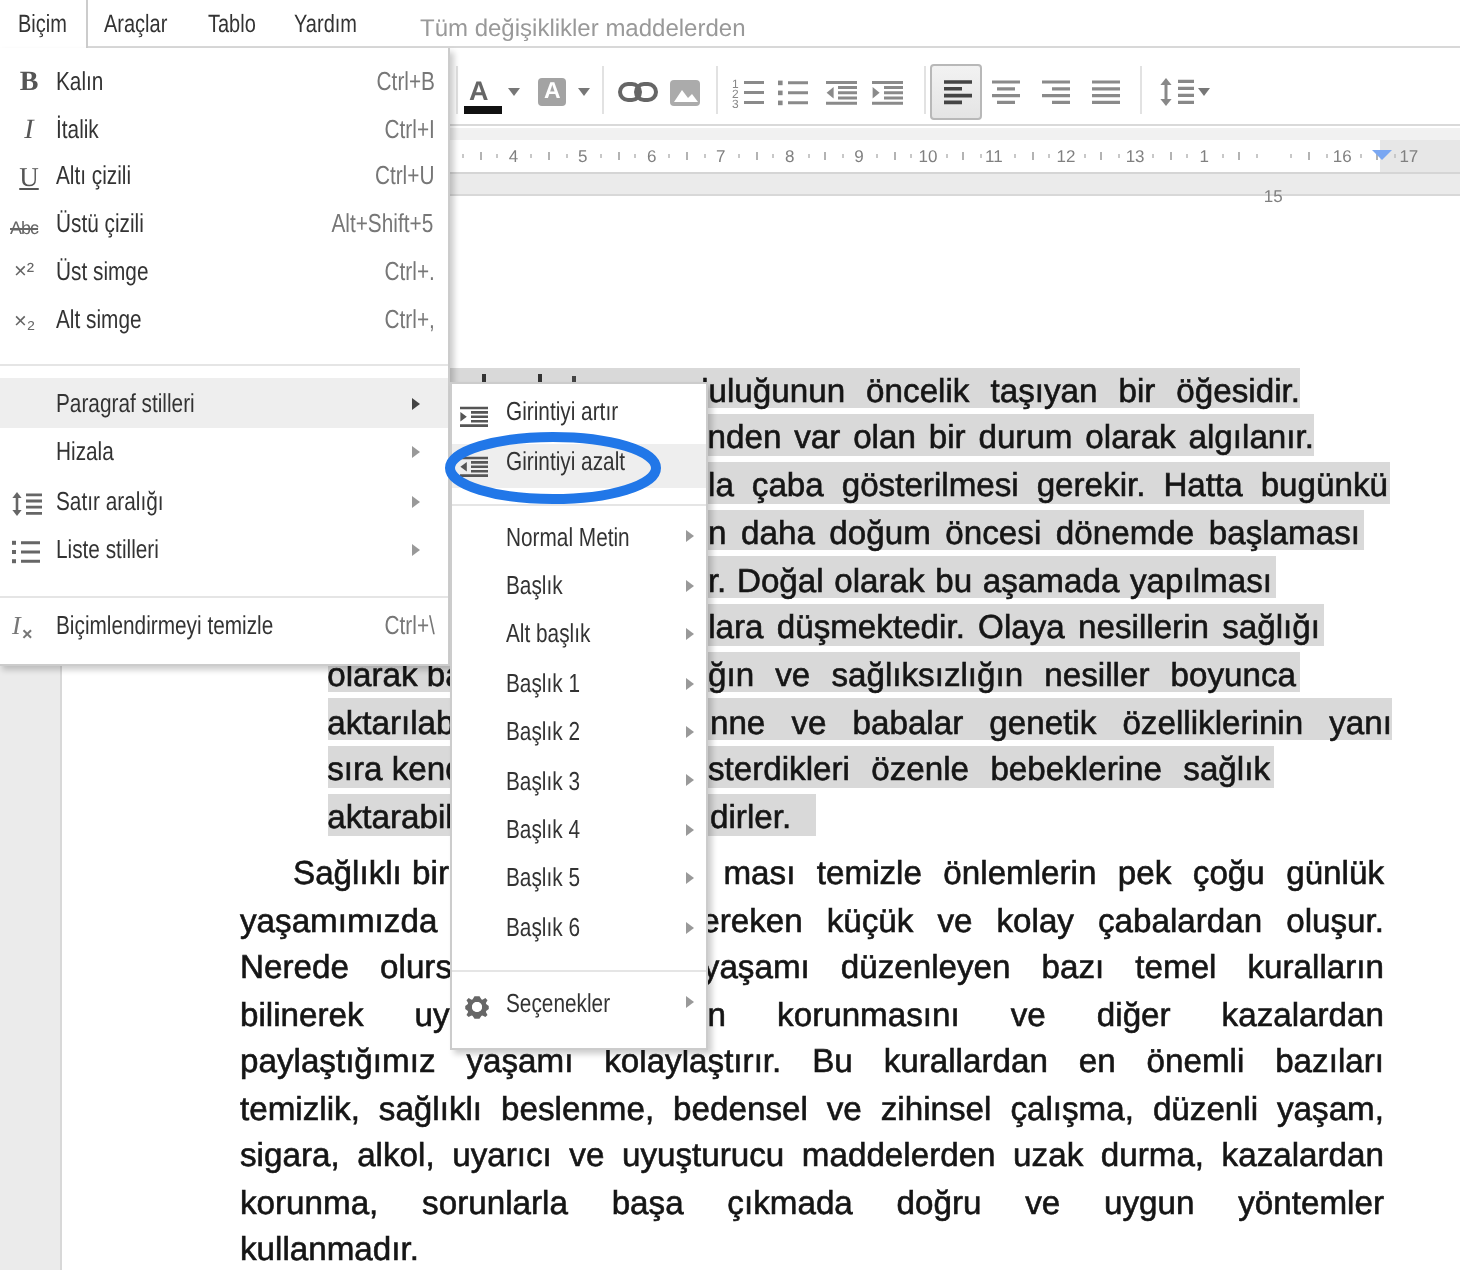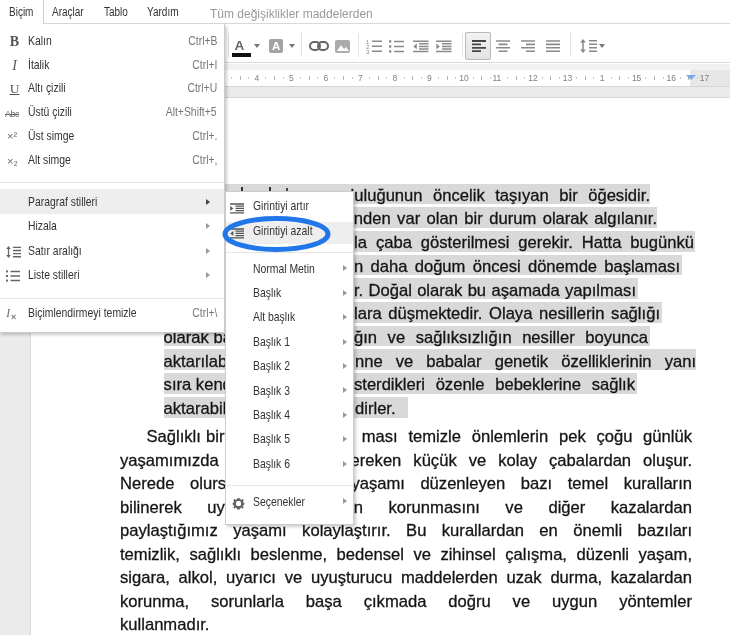--- a/index.html
+++ b/index.html
@@ -189,21 +189,21 @@
     <div class="dot" style="left:541.64px;"></div>
     <div class="dot" style="left:558.9399999999999px;"></div>
     <div class="num" style="left:561.5699999999999px;width:12px;text-align:center;">13</div>
     <div class="tick" style="left:584.8299999999999px;"></div>
     <div class="dot" style="left:576.17px;"></div>
     <div class="dot" style="left:593.4699999999999px;"></div>
     <div class="num" style="left:596.1px;width:12px;text-align:center;">1</div>
     <div class="tick" style="left:619.36px;"></div>
     <div class="dot" style="left:610.7px;"></div>
     <div class="dot" style="left:628px;"></div>
-    <div class="num" style="left:630.6300000000001px;width:12px;text-align:center;">15</div>
+    <div class="num" style="left:630.6300000000001px;width:12px;text-align:center;margin-top:20px;">15</div>
     <div class="tick" style="left:653.8900000000001px;"></div>
     <div class="dot" style="left:645.2300000000001px;"></div>
     <div class="dot" style="left:662.5300000000001px;"></div>
     <div class="num" style="left:665.1600000000001px;width:12px;text-align:center;">16</div>
     <div class="tick" style="left:688.4200000000001px;"></div>
     <div class="dot" style="left:679.7600000000001px;"></div>
     <div class="dot" style="left:697.0600000000001px;"></div>
     <div class="num" style="left:699.69px;width:12px;text-align:left;">17</div>
   </div>
 

